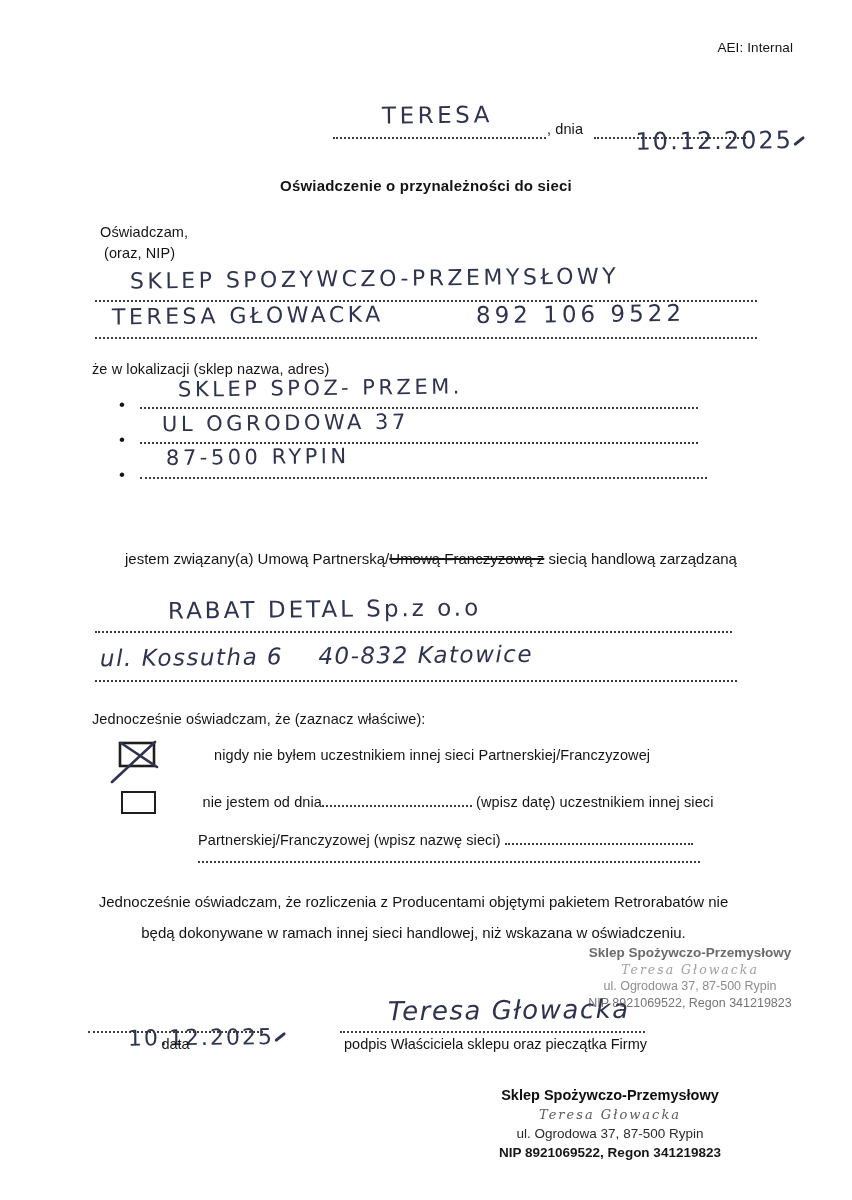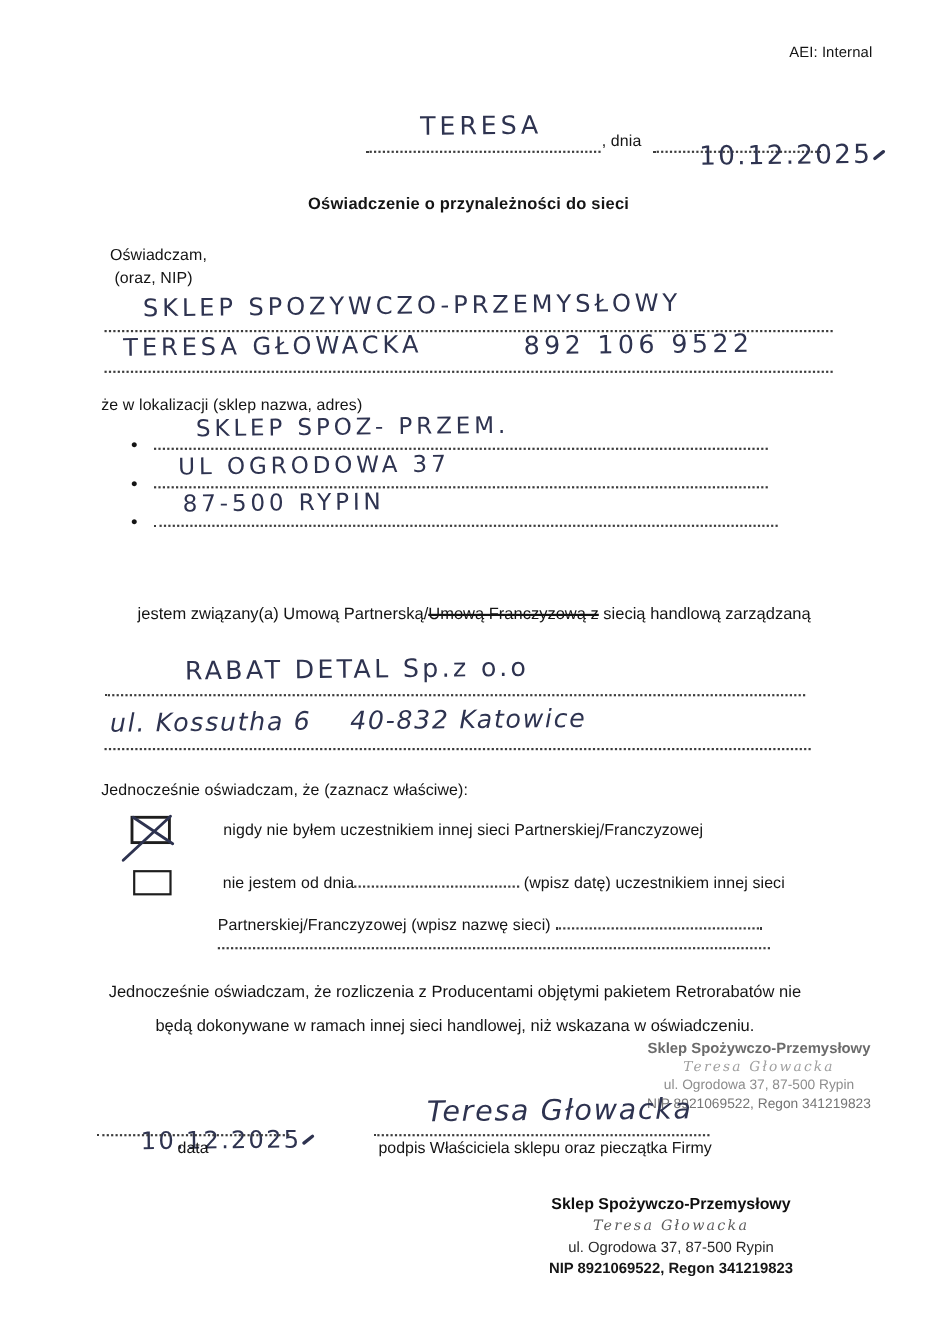--- a/index.html
+++ b/index.html
@@ -98,21 +98,21 @@
 
   <div class="abs checked" style="left:108px;top:738px;width:56px;height:46px;">
     <svg width="56" height="46" viewBox="0 0 56 46">
       <rect x="12" y="5" width="34" height="23" fill="none" stroke="#1e1e1e" stroke-width="2.6"></rect>
       <g class="xmark">
         <path d="M4 44 L47 4" stroke="#2e3350" stroke-width="2.6" fill="none" stroke-linecap="round"></path>
         <path d="M13 5 L49 29" stroke="#2e3350" stroke-width="2.6" fill="none" stroke-linecap="round"></path>
       </g>
     </svg>
   </div>
-  <div class="abs printed" style="left:203px;top:747px;">nigdy nie byłem uczestnikiem innej sieci Partnerskiej/Franczyzowej</div>
+  <div class="abs printed" style="left:214px;top:747px;">nigdy nie byłem uczestnikiem innej sieci Partnerskiej/Franczyzowej</div>
 
   <div class="cbx2" style="left:121px;top:791px;"></div>
   <div class="abs printed" style="left:198px;top:794px;width:520px;">
     <span>nie jestem od dnia</span><span class="leader" style="width:150px;"></span>
     <span>(wpisz datę) uczestnikiem innej sieci</span>
   </div>
   <div class="abs printed" style="left:198px;top:832px;">
     <span>Partnerskiej/Franczyzowej (wpisz nazwę sieci)</span>
     <span class="leader" style="width:188px;"></span>
   </div>

